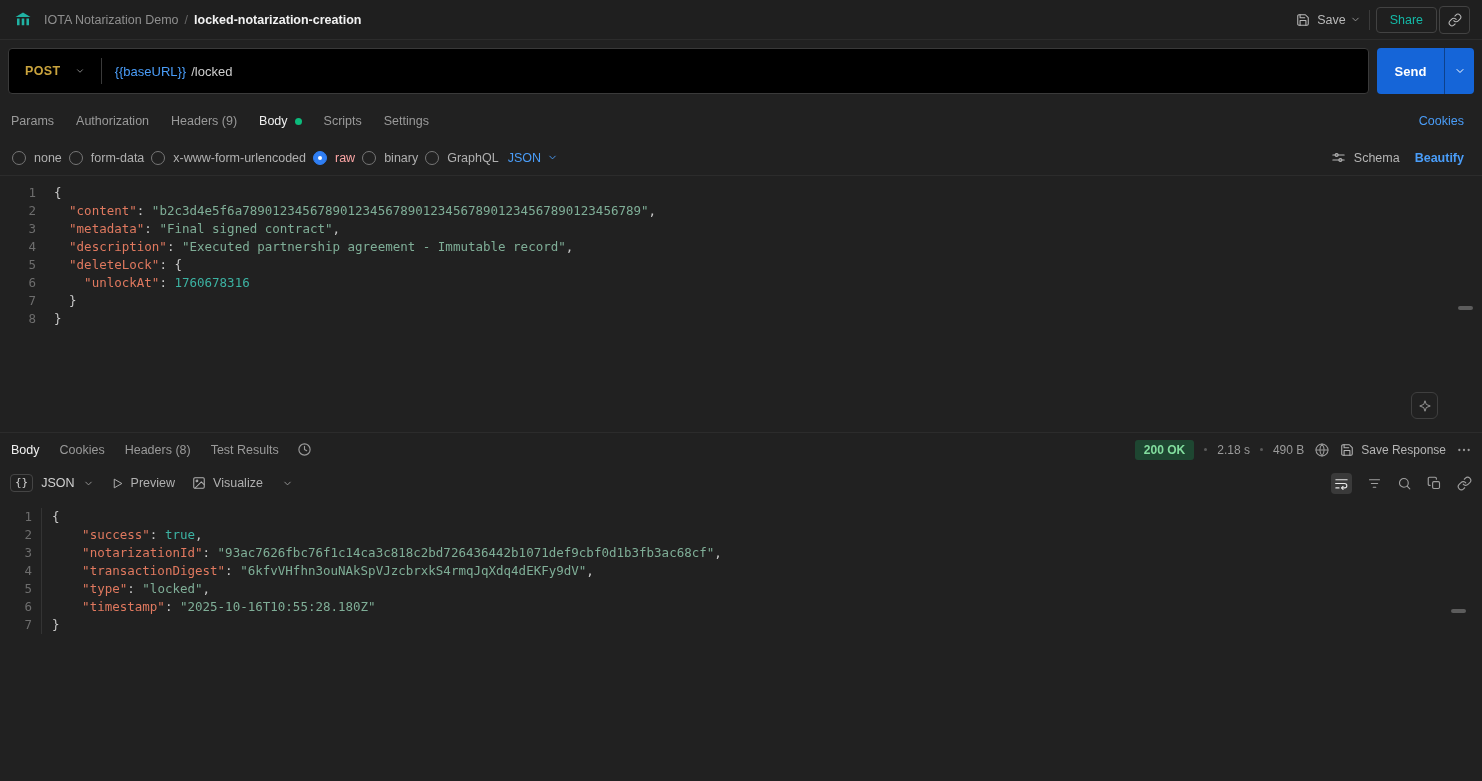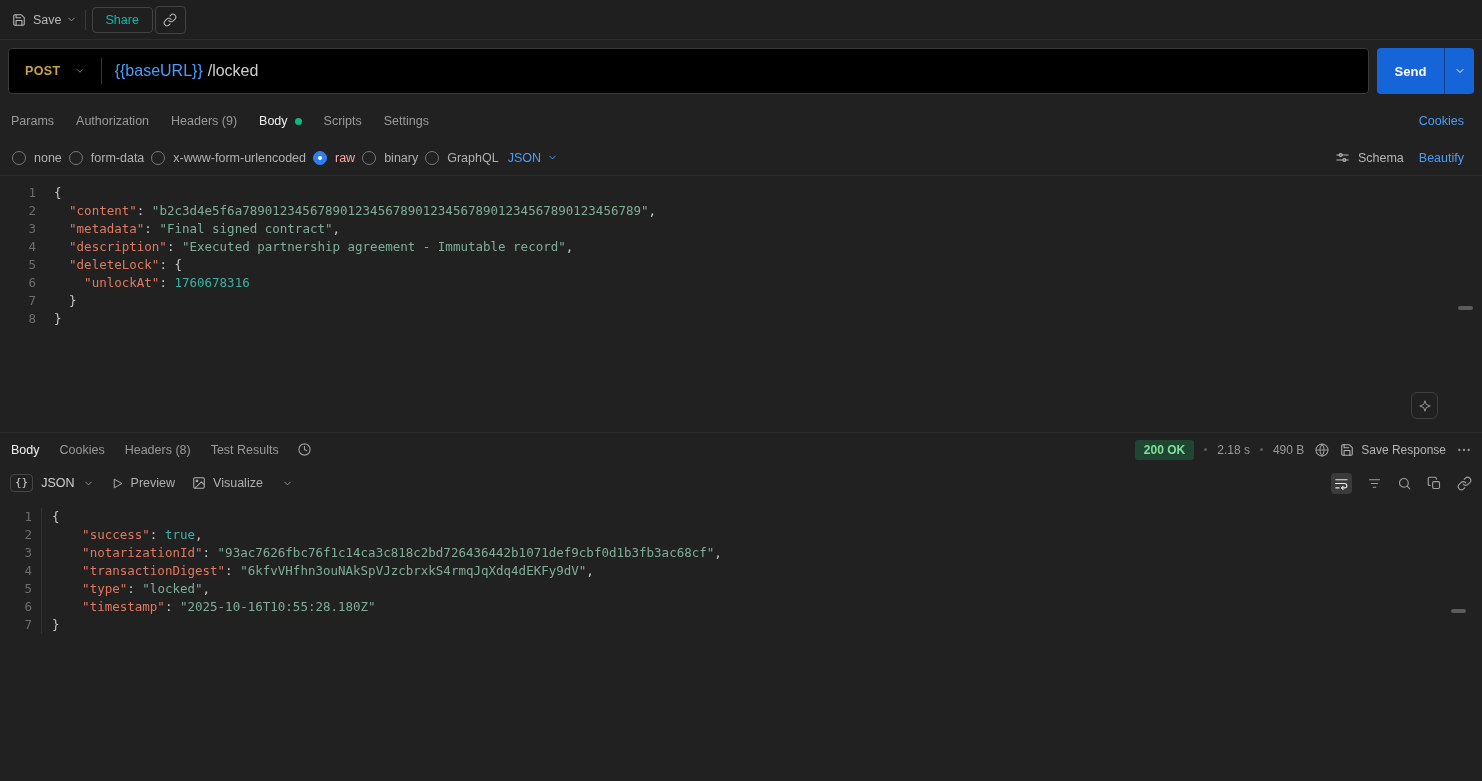--- a/index.html
+++ b/index.html
@@ -35,21 +35,21 @@
   .icon-outline-btn{border:1px solid #424242;border-radius:4px;width:31px;height:28px;
     display:flex;align-items:center;justify-content:center;color:#b9b9b9}
 
   
   .request-row{flex:none;display:flex;align-items:stretch;gap:8px;padding:8px}
   .url-box{flex:1;display:flex;align-items:center;height:46px;border:1px solid #3a3a3a;
     border-radius:4px;background:#000000}
   .method-btn{display:flex;align-items:center;gap:12px;padding:0 14px 0 16px;height:100%;
     color:var(--method-post);font-weight:700;letter-spacing:.4px}
   .url-vdiv{width:1px;height:26px;background:#3a3a3a}
-  .url-field{flex:1;display:flex;align-items:center;padding:0 13px;font-size:16px;cursor:text}
+  .url-field{flex:1;display:flex;align-items:center;padding:0 13px;font-size:13px;cursor:text}
   .url-var{color:var(--link)}
   .url-path{color:#cfcfcf;margin-left:5px}
   .send-group{display:flex;height:46px;flex:none}
   .send-btn{width:67px;background:var(--send-blue);color:#fff;font-weight:600;font-size:13px;
     border-radius:4px 0 0 4px}
   .send-caret{width:30px;background:var(--send-blue);border-left:1px solid rgba(0,0,0,.35);
     border-radius:0 4px 4px 0;display:flex;align-items:center;justify-content:center;color:#fff}
 
   
   .request-tabs{flex:none;display:flex;align-items:center;height:38px;padding:0 8px}
@@ -63,21 +63,21 @@
   .body-type-row{flex:none;display:flex;align-items:center;height:36px;padding:0 12px;gap:7px;
     border-bottom:1px solid #2c2c2c;color:#b0b0b0}
   .radio-opt{display:flex;align-items:center;gap:8px;cursor:pointer}
   .radio{width:14px;height:14px;border-radius:50%;border:1px solid #767676;position:relative;flex:none}
   .radio-opt.selected .radio{background:var(--accent);border-color:var(--accent)}
   .radio-opt.selected .radio::after{content:"";position:absolute;left:4px;top:4px;width:4px;height:4px;
     border-radius:50%;background:#fff}
   .radio-opt.selected .radio-label{color:#fca5a5}
   .format-dropdown{display:flex;align-items:center;gap:6px;color:var(--link);margin-left:2px}
   .schema-btn{margin-left:auto;display:flex;align-items:center;gap:8px;color:#b5b5b5}
-  .beautify-link{color:var(--link);margin:0 6px 0 8px;font-weight:400}
+  .beautify-link{color:var(--link);margin:0 6px 0 8px;font-weight:700}
 
   
   .code-editor{font-family:"DejaVu Sans Mono","Liberation Mono",monospace;font-size:12.5px;
     line-height:18px;padding-top:8px;position:relative;cursor:text}
   .request-editor{flex:none;height:256px}
   .response-editor{flex:1}
   .code-line{display:flex;height:18px}
   .line-num{width:36px;flex:none;text-align:right;color:#6d6d6d}
   .line-content{white-space:pre}
   .request-editor .line-content{padding-left:18px}
@@ -118,20 +118,35 @@
 
   
   .scroll-thumb{position:absolute;width:15px;height:4px;background:#5c5c5c;border-radius:2px}
   .thumb-request{top:306px;right:9px}
   .thumb-response{top:609px;right:16px}
 </style>
 </head>
 <body>
 
 <header class="app-header">
+  <div class="h-left">
+    <span class="logo">
+      <svg width="18" height="18" viewBox="0 0 24 24" fill="currentColor">
+        <polygon points="12,2 22,8 2,8"></polygon>
+          <rect x="4" y="10" width="3.4" height="9"></rect>
+        <rect x="10.3" y="10" width="3.4" height="9"></rect>
+          <rect x="16.6" y="10" width="3.4" height="9"></rect>
+      </svg>
+    </span>
+    <nav class="crumb">
+      <a class="crumb-workspace">IOTA Notarization Demo</a>
+      <span class="crumb-sep">/</span>
+      <span class="crumb-current">locked-notarization-creation</span>
+    </nav>
+  </div>
   <div class="h-right">
     <button class="save-btn">
       <span>
         <svg width="14" height="14" viewBox="0 0 24 24" fill="none" stroke="currentColor" stroke-width="1.8" stroke-linecap="round" stroke-linejoin="round">
           <path d="M19 21H5a2 2 0 0 1-2-2V5a2 2 0 0 1 2-2h11l5 5v11a2 2 0 0 1-2 2z"></path>
           <polyline points="17 21 17 13 7 13 7 21"></polyline>
             <polyline points="7 3 7 8 15 8"></polyline>
         </svg>
       </span>
       <span>Save</span>

